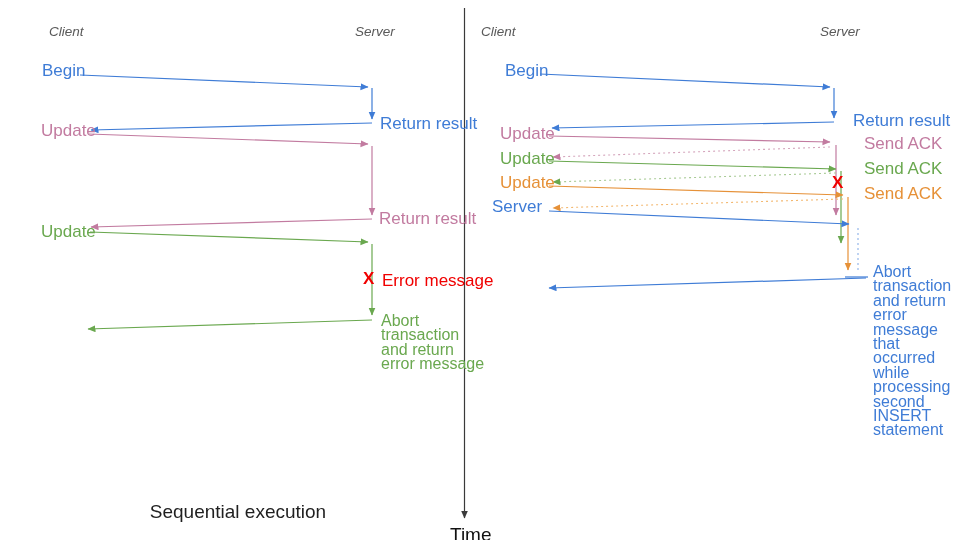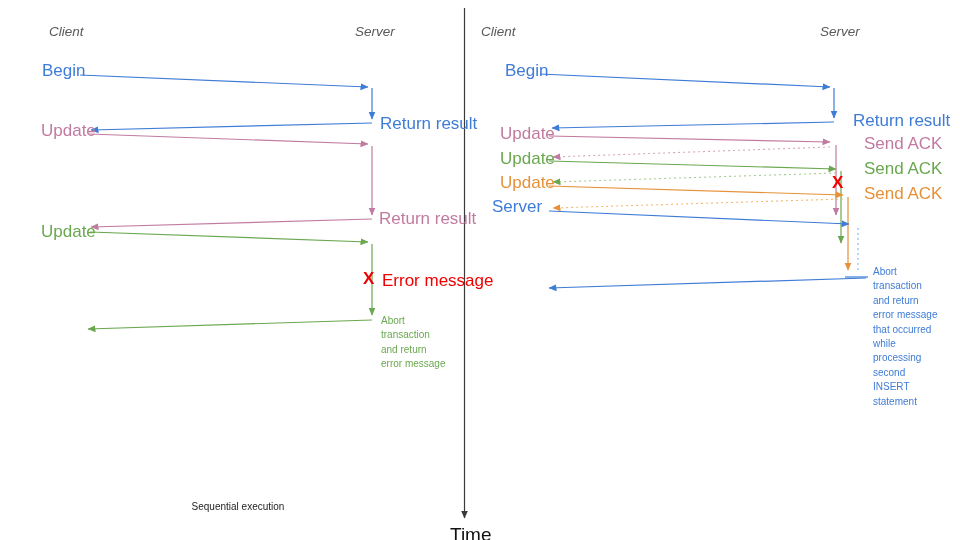--- a/index.html
+++ b/index.html
@@ -14,22 +14,22 @@
     position:relative;width:960px;height:540px;overflow:hidden;
     font-family:"Liberation Sans", sans-serif;background:#fff;
   }
   #wires{position:absolute;left:0;top:0;}
   .lbl{position:absolute;white-space:nowrap;font-size:17px;line-height:14px;}
   .italic{font-style:italic;color:var(--muted);font-size:13.5px;}
   .c-blue{color:var(--blue);} .c-pink{color:var(--pink);}
   .c-green{color:var(--green);} .c-orange{color:var(--orange);}
   .c-red{color:var(--red);}
   .xmark{font-weight:bold;font-size:17px;color:var(--red);line-height:17px;}
-  .multiline{white-space:pre-line;font-size:10px;line-height:14.4px;}
-  .title{position:absolute;color:var(--ink);font-size:10px;text-align:center;width:260px;}
+  .multiline{white-space:pre-line;font-size:16px;line-height:14.4px;}
+  .title{position:absolute;color:var(--ink);font-size:19px;text-align:center;width:260px;}
   .time-lbl{position:absolute;color:#111;font-size:19px;}
 </style>
 </head>
 <body>
 
 <div id="stage">
 
   <svg id="wires" width="960" height="540" viewBox="0 0 960 540">
     <defs>
       <marker id="m-blue" markerWidth="9" markerHeight="8" refX="7.5" refY="3.5" orient="auto" markerUnits="userSpaceOnUse">

